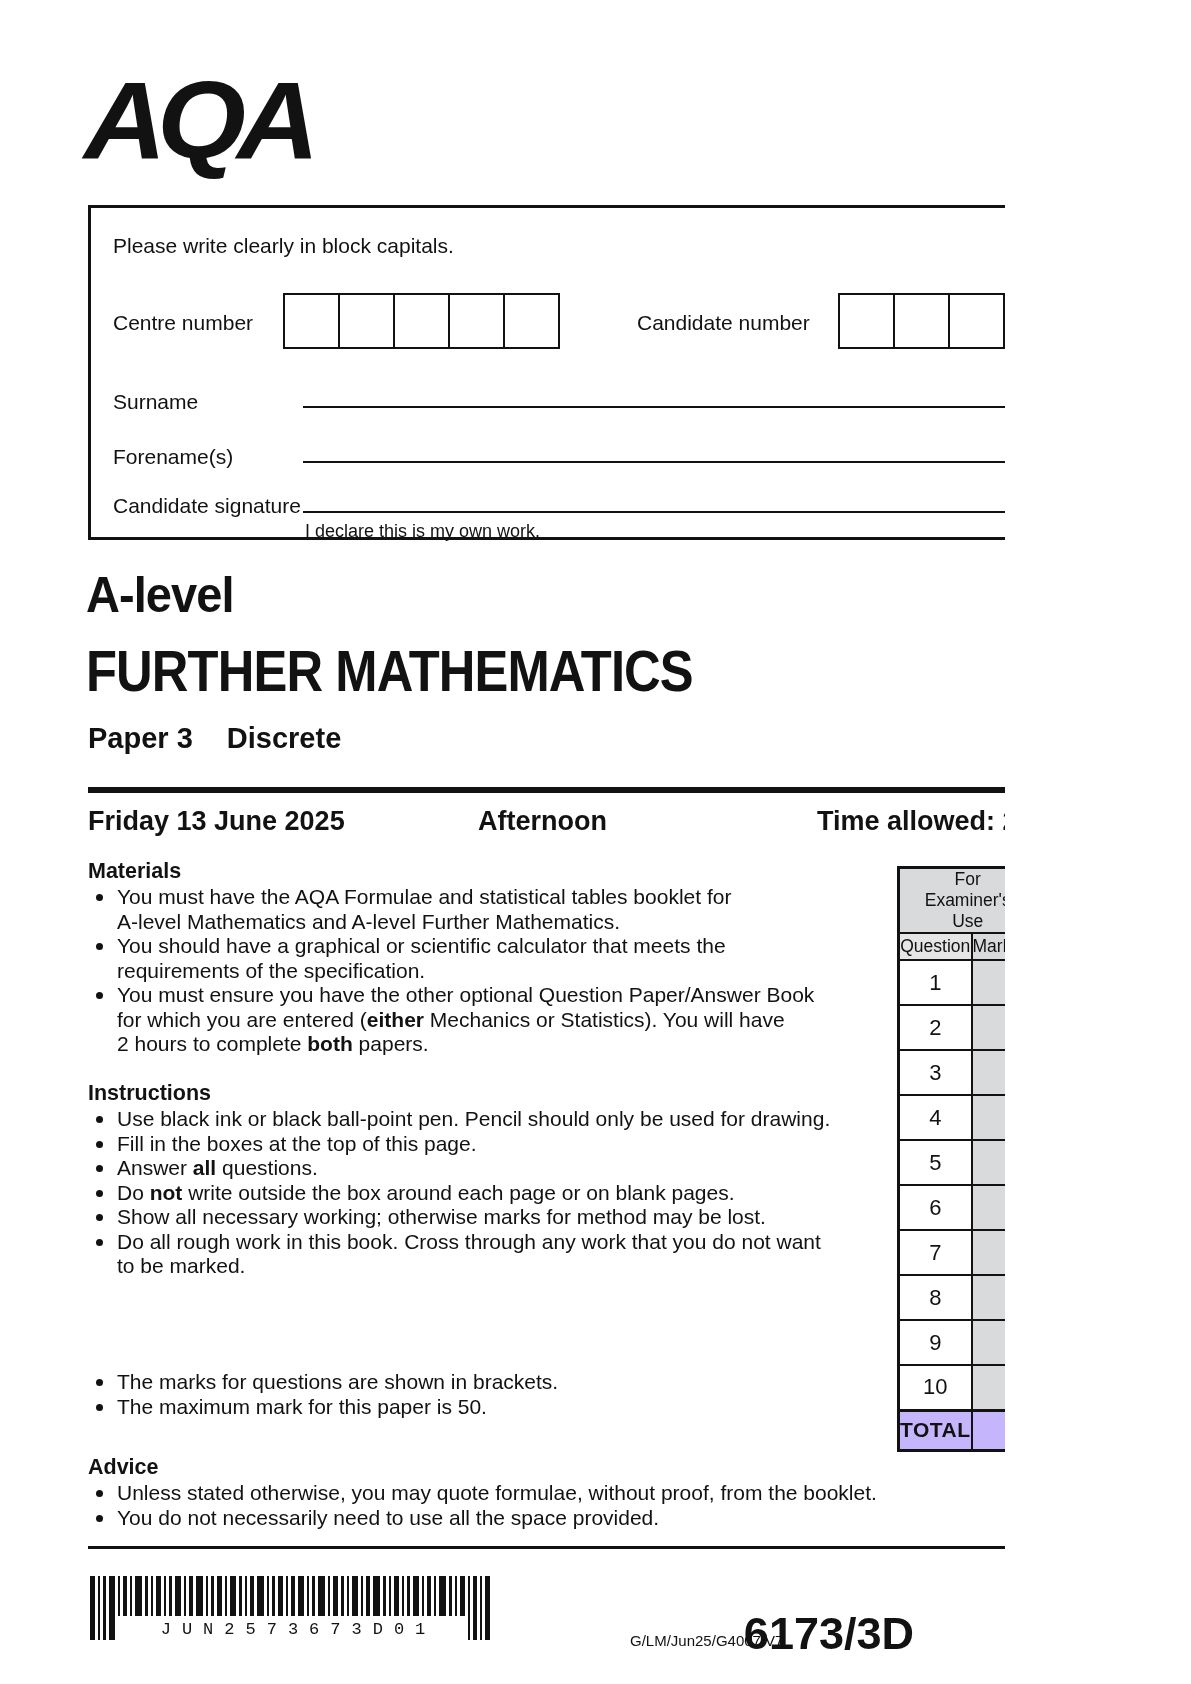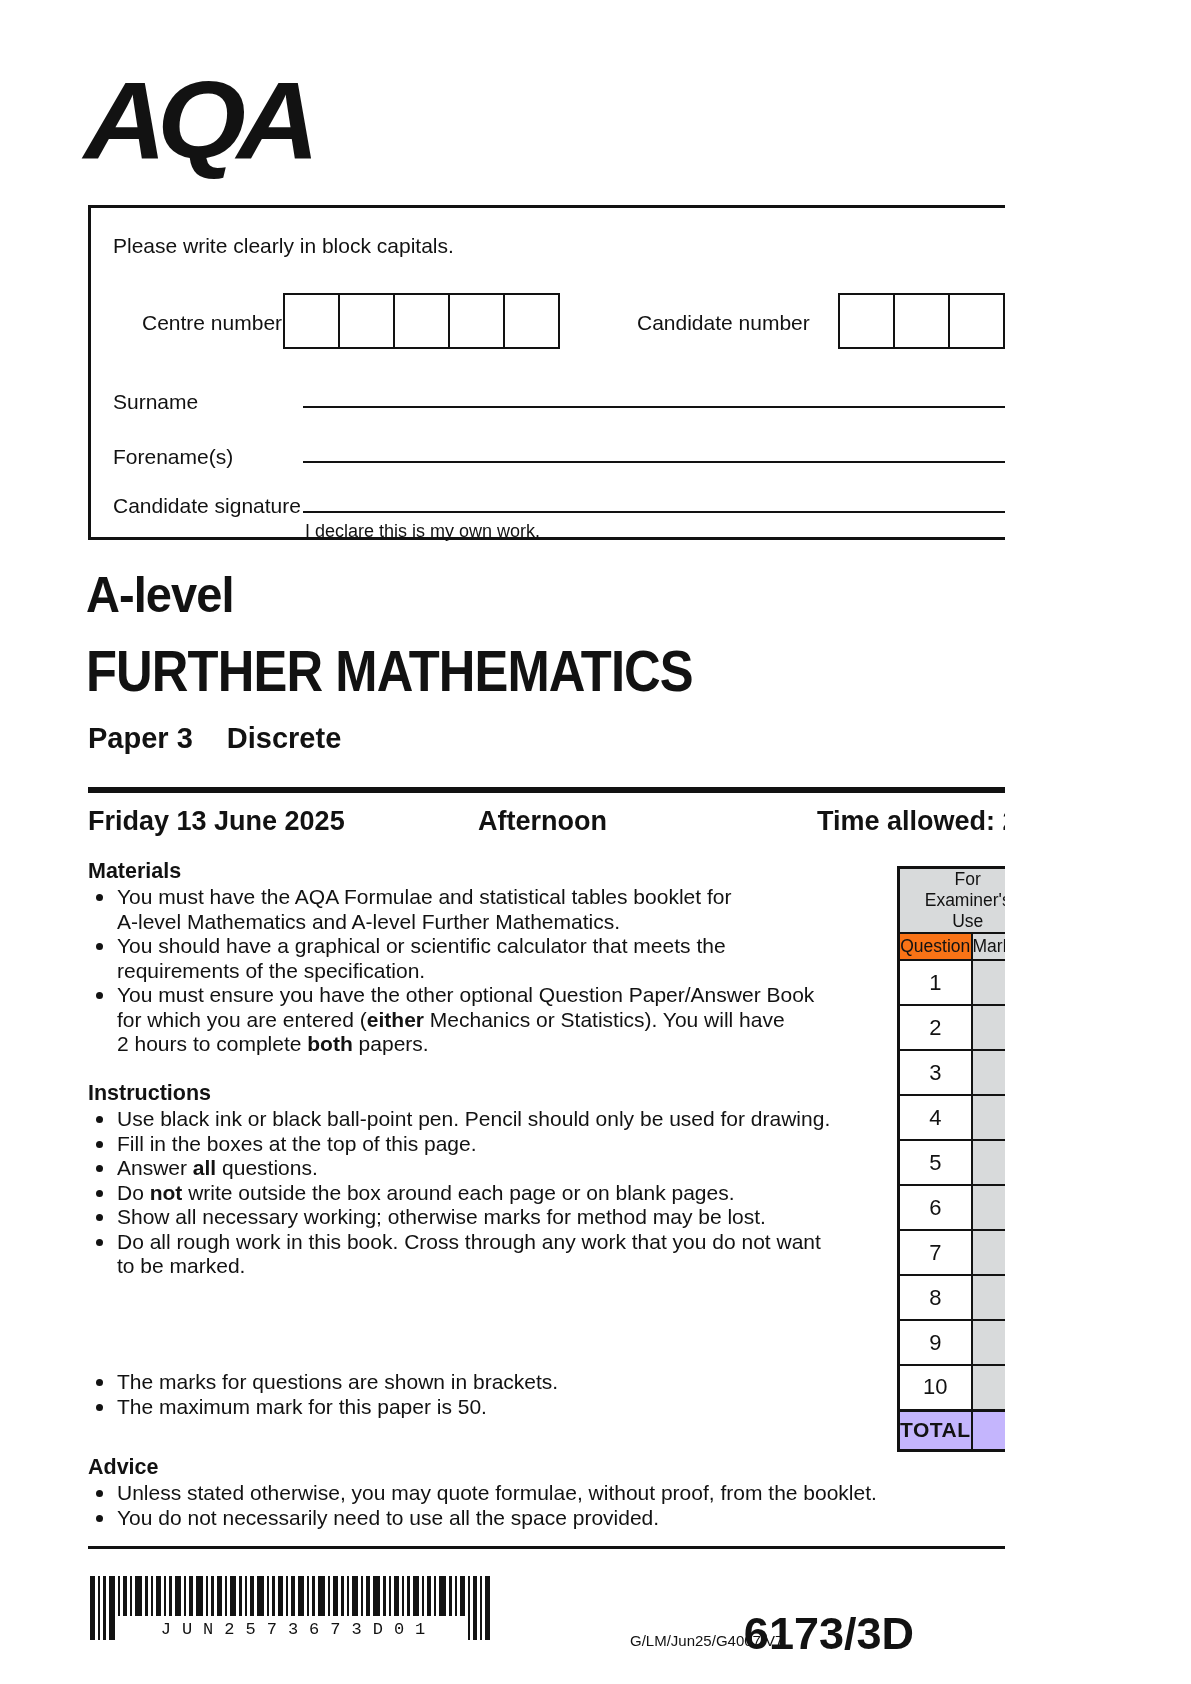--- a/index.html
+++ b/index.html
@@ -64,21 +64,21 @@
   #sec-instructions { top:1080px; }
   #sec-information { top:1370px; }
   #sec-advice { top:1454px; }
 
   
   .examiner { position:absolute; left:897px; top:866px; border-collapse:collapse; table-layout:fixed; }
   .examiner th, .examiner td { border:2px solid #121212; text-align:center; vertical-align:middle; }
   .examiner { border:3px solid #121212; }
   .examiner .hdr th { height:37px; background:#d8dadb; font-size:17.5px; font-weight:400;padding-left:24px; }
   .examiner .sub th { height:27px; font-size:17.5px; font-weight:400; }
-  .examiner .sub .q { background:#f97316; }
+  .examiner .sub .q { background:#e5e5e5; }
   .examiner .sub .m { background:#d8dadb;text-align:center; }
   .examiner td.q { width:99px; height:45px; font-size:22px; background:#fff; }
   .examiner td.m { width:104px; background:#d8dadb; }
   .examiner .total td { height:40px; background:#c4b5fd; border-top:3px solid #121212; }
   .examiner .total .q { font-weight:700; font-size:21px; letter-spacing:0.5px; }
 
   .rule-bottom { position:absolute; left:88px; top:1546px; width:1012px; height:3px; background:#121212; }
 
   
   .barcode { position:absolute; left:90px; top:1576px; width:400px; height:64px; }
@@ -96,21 +96,21 @@
 </head>
 <body>
 
 <div class="page">
 
   <div class="logo">AQA</div>
 
   <div class="cand-box">
     <div class="instr">Please write clearly in block capitals.</div>
 
-    <div class="cand-label" style="left:22px; top:103px;margin-left:29px;">Centre number</div>
+    <div class="cand-label" style="left:22px; top:103px;">Centre number</div>
     <div class="cells" style="left:192px; top:85px;">
         <div class="cell"></div>
         <div class="cell"></div>
         <div class="cell"></div>
         <div class="cell"></div>
         <div class="cell"></div>
       </div>
 
     <div class="cand-label" style="left:546px; top:103px;">Candidate number</div>
     <div class="cells" style="left:747px; top:85px;">

